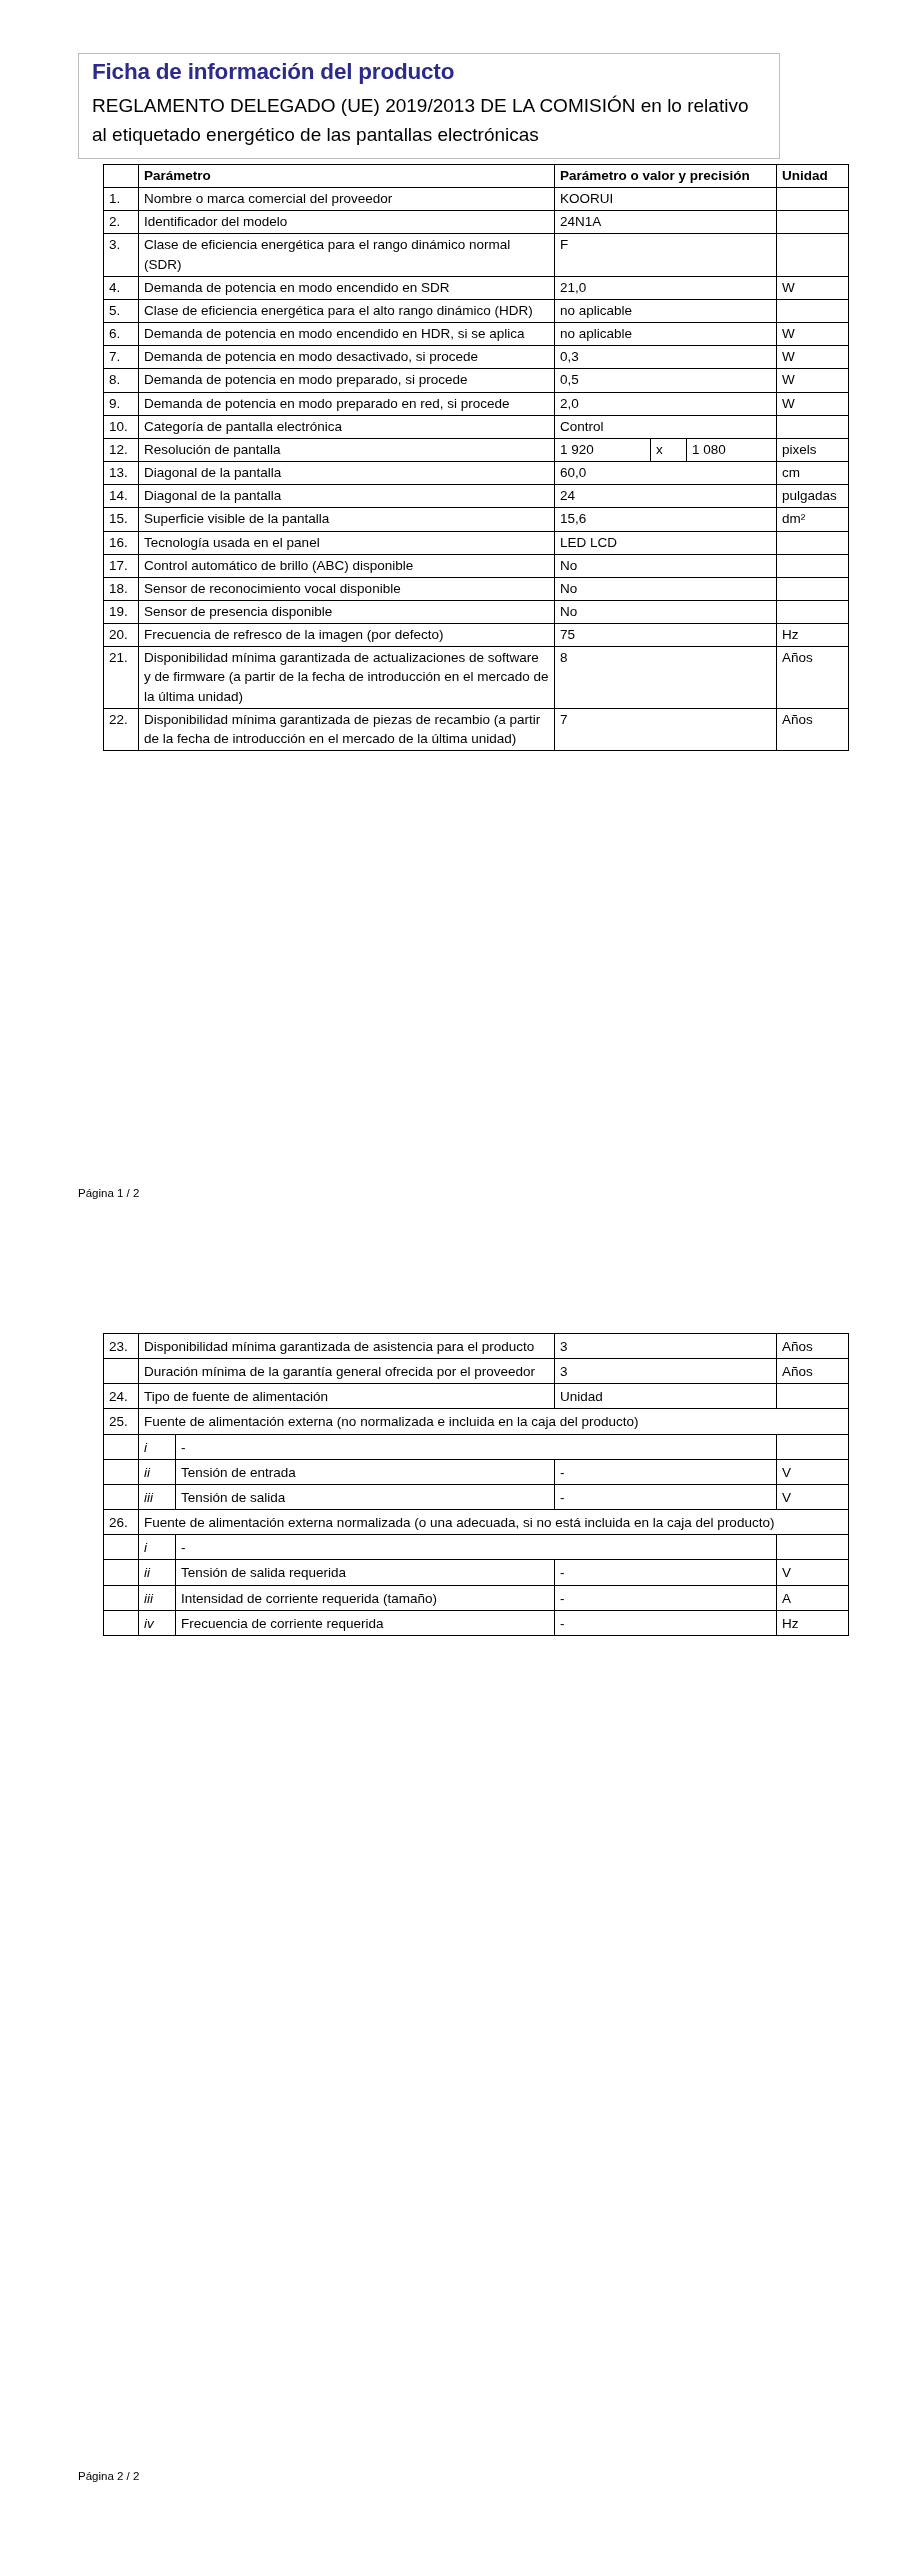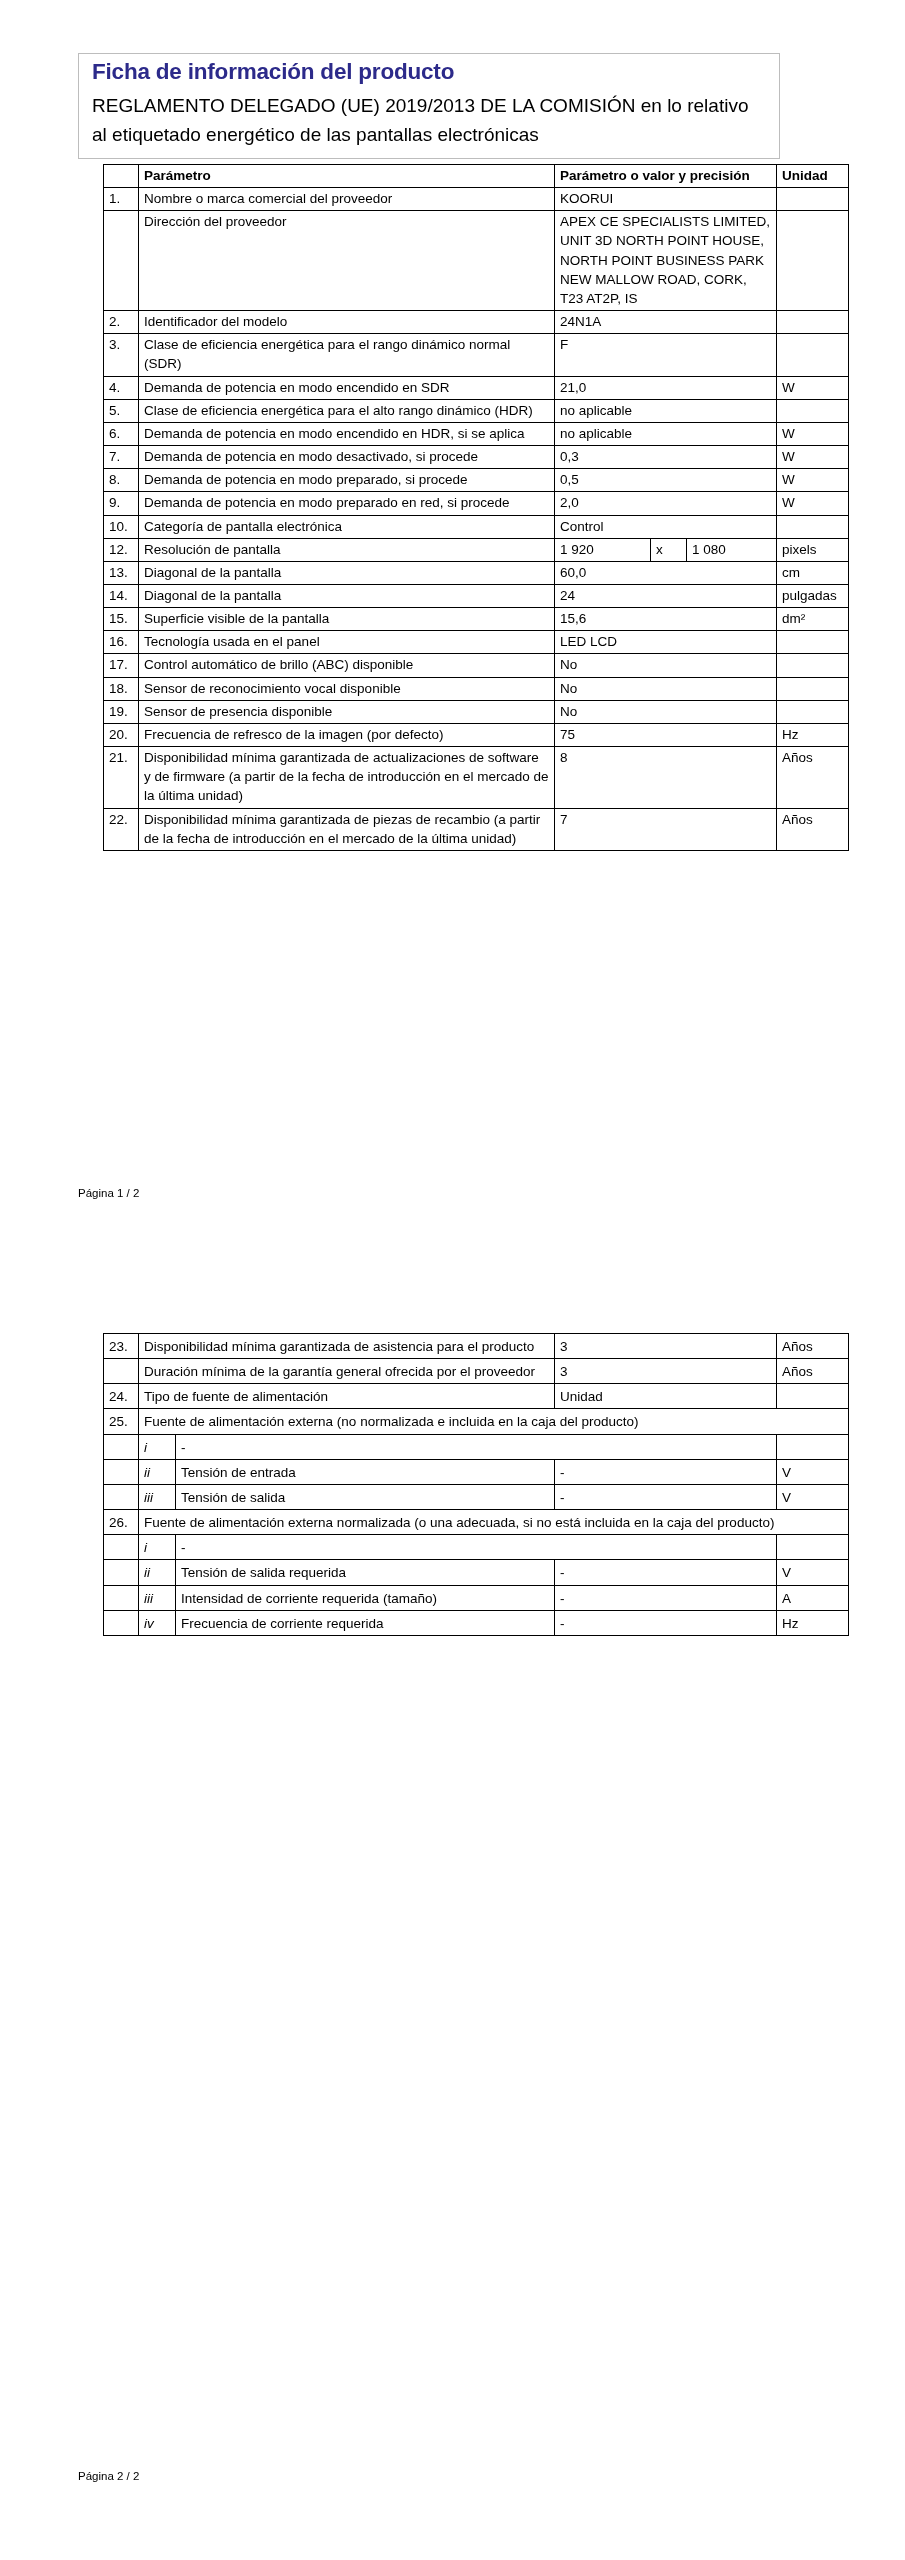--- a/index.html
+++ b/index.html
@@ -112,26 +112,20 @@
       </tr>
     </thead>
     <tbody id="tbody1">
         <tr>
           <td class="num">1.</td>
           <td class="label" colspan="2">Nombre o marca comercial del proveedor</td>
           <td class="al" colspan="3">KOORUI</td>
           <td class="unit"></td>
         </tr>
         <tr>
-          <td class="num"></td>
-          <td class="label" colspan="2">Dirección del proveedor</td>
-          <td class="al" colspan="3">APEX CE SPECIALISTS LIMITED, UNIT 3D NORTH POINT HOUSE, NORTH POINT BUSINESS PARK NEW MALLOW ROAD, CORK, T23 AT2P, IS</td>
-          <td class="unit"></td>
-        </tr>
-        <tr>
           <td class="num">2.</td>
           <td class="label" colspan="2">Identificador del modelo</td>
           <td class="al" colspan="3">24N1A</td>
           <td class="unit"></td>
         </tr>
         <tr>
           <td class="num">3.</td>
           <td class="label" colspan="2">Clase de eficiencia energética para el rango dinámico normal (SDR)</td>
           <td class="al" colspan="3">F</td>
           <td class="unit"></td>

